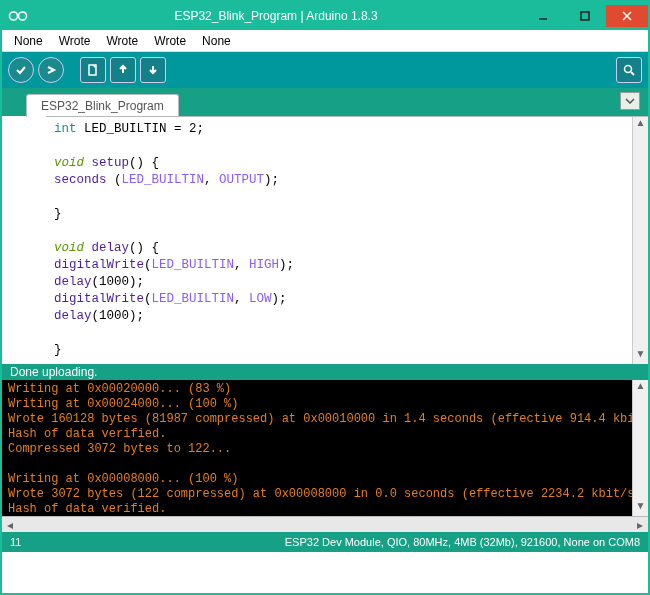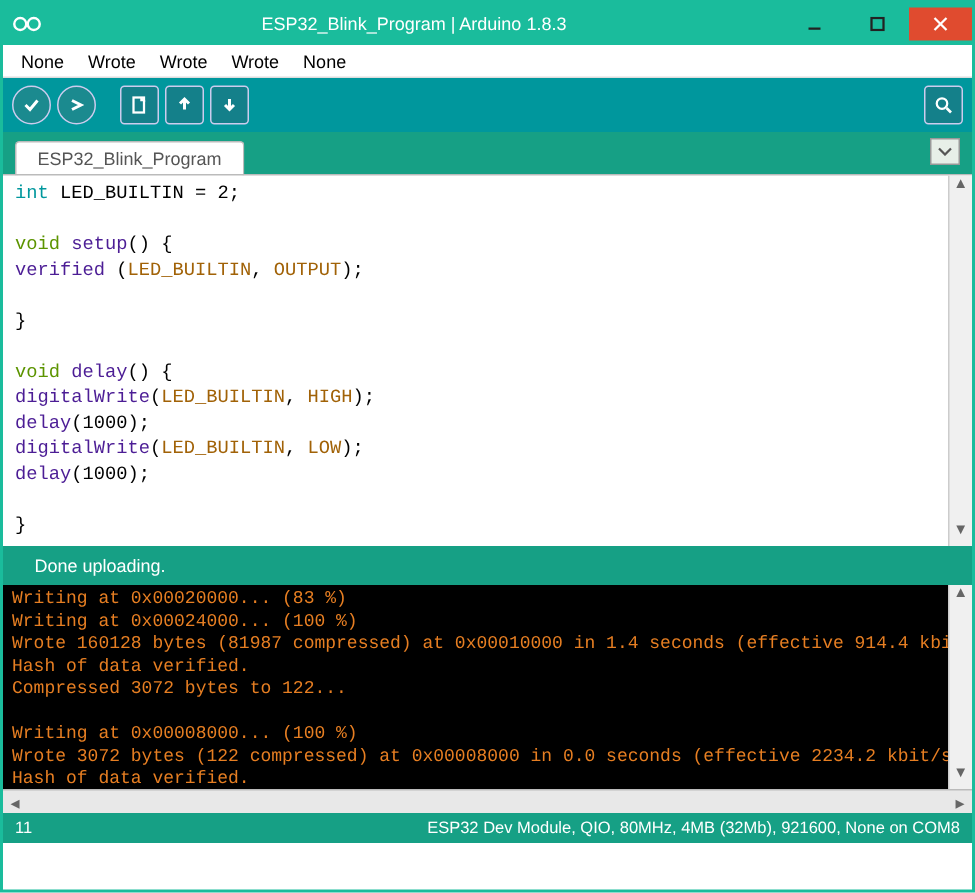--- a/index.html
+++ b/index.html
@@ -8,30 +8,30 @@
 .titlebar-icon { width: 24px; height: 22px; display:flex; align-items:center; justify-content:center; margin-left:4px;}
 .titlebar-title { flex: 1; text-align: center; color: #fff; font-size: 12px; }
 .wbtn { width: 42px; height: 22px; display: flex; align-items: center; justify-content: center; color: #222; }
 .wbtn.close { background: #e04b2f; color:#fff;}
 .menubar { height: 22px; background: #fff; display: flex; align-items: center; padding: 0 6px; font-size: 12px; gap: 4px; border-bottom: 1px solid #ddd; }
 .menubar span { padding: 2px 6px; cursor: default; }
 .toolbar { height: 36px; background: #00979d; display: flex; align-items: center; padding: 0 6px; gap: 4px; }
 .tbtn { width: 26px; height: 26px; border-radius: 13px; background: #1b8a8f; display: flex; align-items: center; justify-content: center; color: #fff; border: 1px solid #cce; }
 .tbtn.sq { border-radius: 3px; background: #14808a; }
 .toolbar-spacer { flex: 1; }
-.tabbar { height: 28px; background: #16a085; display: flex; align-items: flex-end; padding-left: 8px; position:relative;}
+.tabbar { height: 28px; background: #16a085; display: flex; align-items: flex-end; padding-left: 24px; position:relative;}
 .tab { background: #fff; border: 1px solid #bbb; border-bottom: none; border-radius: 3px 3px 0 0; padding: 4px 14px; font-size: 12px; color: #555; position: relative; top:1px;}
 .tab-dd { position:absolute; right:8px; top:4px; width:20px; height:18px; background:#e7efe8; border:1px solid #999; display:flex; align-items:center; justify-content:center; color:#555;}
-.editor-wrap { position: relative; height: 248px; border-top:1px solid #bbb; }
+.editor-wrap { position: relative; height: 248px; border-top:1px solid #bbb;margin-left:44px; }
 .editor { font-family: Consolas, "Courier New", monospace; font-size: 12.5px; line-height: 17px; padding: 4px 8px; white-space: pre; overflow-x: hidden; color: #000; height:100%; overflow-y:auto;}
 .kw-type { color: #00979d; }
-.kw-void { color: #5c9400; }
+.kw-void { color: #5c9400; font-style: italic; }
 .kw-func { color: #4c1d95; }
-.kw-const { color: #a16207; }
-.statusbar { height: 26px; background: #16a085; color: #fff; display: flex; align-items: center; padding: 0 21px; font-size: 12px; }
+.kw-const { color: #8b5cf6; }
+.statusbar { height: 16px; background: #16a085; color: #fff; display: flex; align-items: center; padding: 0 8px; font-size: 12px; }
 .console-wrap { position:relative; height: 136px; }
 .console { background: #000; color: #e67e22; font-family: Consolas, "Courier New", monospace; font-size: 12px; line-height: 15px; padding: 2px 6px; height: 100%; overflow: hidden; white-space: pre; }
 .hscroll { height: 16px; background: #e8e8e8; border-top:1px solid #bbb; display:flex; align-items:center; }
 .hscroll .thumb-arrow { width:16px; text-align:center; color:#666;}
 .footer { height: 20px; background: #16a085; color: #fff; display: flex; align-items: center; font-size: 11px; padding: 0 8px; }
 .footer-left { width: 60px; }
 .footer-right { flex:1; text-align: right; }
 .vscroll { position:absolute; right:0; top:0; bottom:0; width:16px; background:#f0f0f0; border-left:1px solid #ccc;}
 .vscroll .arrow{height:16px; text-align:center; color:#666; font-size:10px;}
 .vscroll .track{position:absolute; top:16px; bottom:16px; left:0; right:0;}
@@ -121,21 +121,21 @@
     <svg width="10" height="6" viewBox="0 0 10 6">
         <polyline points="1,1 5,5 9,1" fill="none" stroke="#555" stroke-width="1.5"></polyline>
       </svg>
   </div>
 </div>
 
 <div class="editor-wrap">
   <div class="editor" id="editor"><span class="kw-type">int </span>LED_BUILTIN = 2;
 
 <span class="kw-void">void </span><span class="kw-func">setup</span>() {
-<span class="kw-func">verified </span>(<span class="kw-const">LED_BUILTIN</span>, <span class="kw-const">OUTPUT</span>);
+<span class="kw-func">seconds </span>(<span class="kw-const">LED_BUILTIN</span>, <span class="kw-const">OUTPUT</span>);
 
 }
 
 <span class="kw-void">void </span><span class="kw-func">delay</span>() {
 <span class="kw-func">digitalWrite</span>(<span class="kw-const">LED_BUILTIN</span>, <span class="kw-const">HIGH</span>);
 <span class="kw-func">delay</span>(1000);
 <span class="kw-func">digitalWrite</span>(<span class="kw-const">LED_BUILTIN</span>, <span class="kw-const">LOW</span>);
 <span class="kw-func">delay</span>(1000);
 
 }

